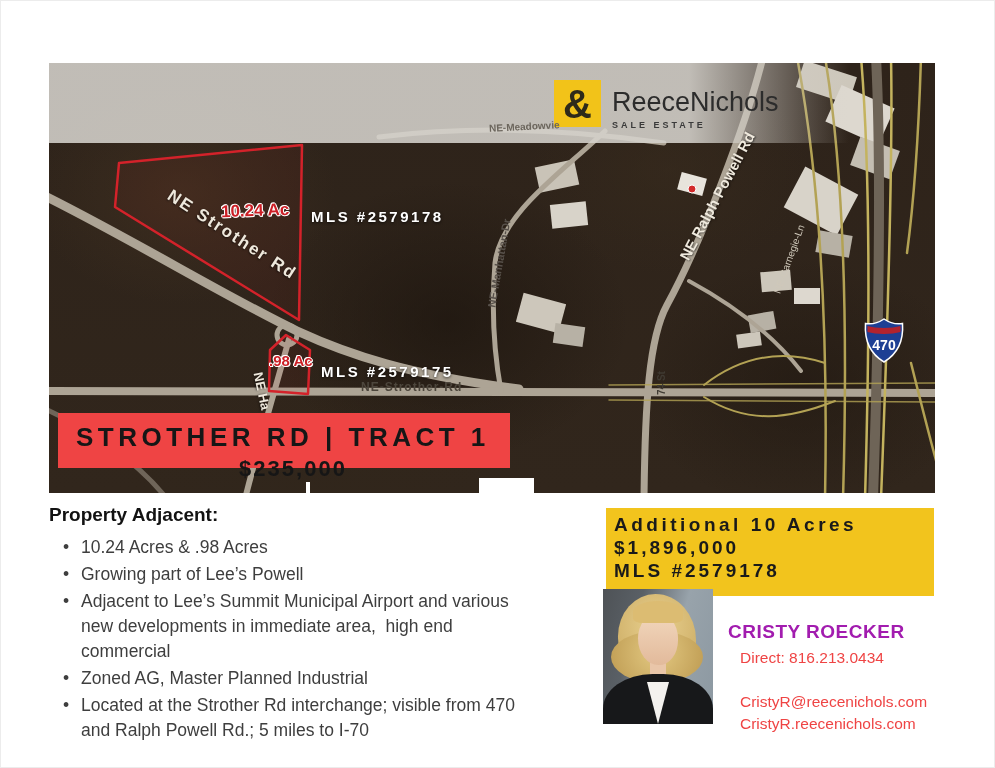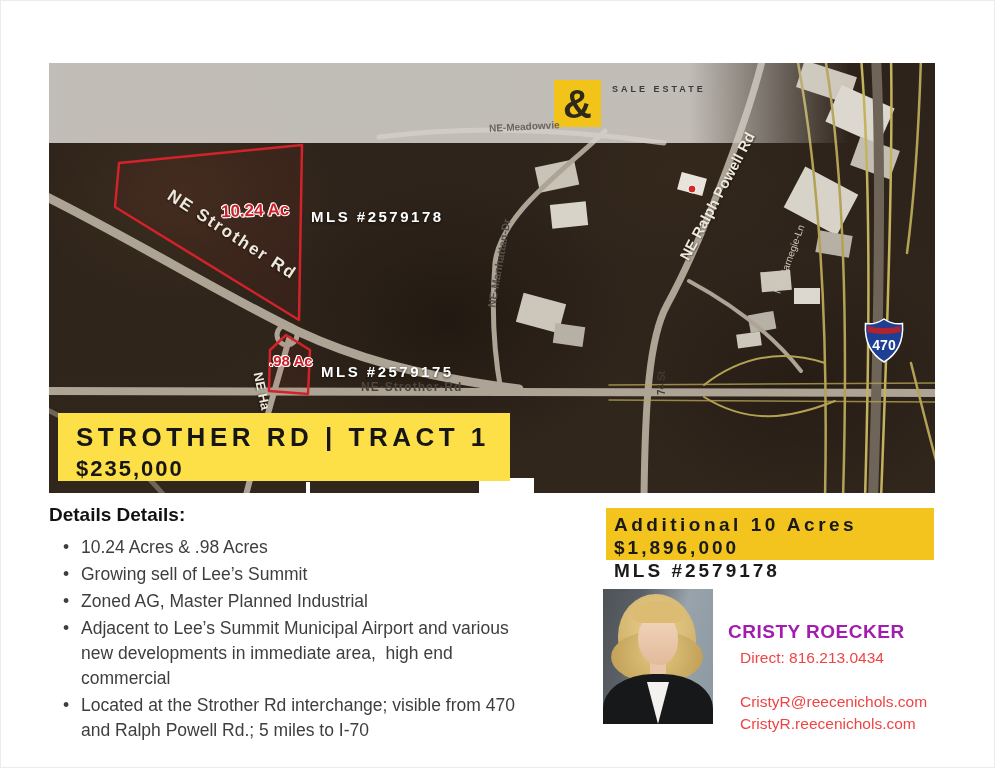--- a/index.html
+++ b/index.html
@@ -42,36 +42,36 @@
   .acres{
     font-weight:800;color:#cc1f26;
     text-shadow:-1px 0 0 #fff,1px 0 0 #fff,0 -1px 0 #fff,0 1px 0 #fff,1px 1px 0 #fff,-1px -1px 0 #fff;
   }
   .road-light{color:#efe9dd;font-weight:700;text-shadow:0 1px 2px rgba(0,0,0,.65);}
   .road-dark{color:#4d463c;font-weight:700;}
   .rot{transform-origin:center center;}
   .notch{position:absolute;background:#ffffff;}
   
   .banner{
-    position:absolute;left:57px;top:412px;width:452px;height:68px;background:#fde047;
+    position:absolute;left:57px;top:412px;width:452px;height:55px;background:#ef4444;
     padding:9px 0 0 18px;box-sizing:border-box;color:#161616;
   }
   .banner-title{font-size:26px;font-weight:800;letter-spacing:4.5px;white-space:nowrap;}
-  .banner-price{font-size:22px;font-weight:800;letter-spacing:2px;margin-top:3px;}
+  .banner-price{font-size:22px;font-weight:800;letter-spacing:2px;margin-top:3px;text-align:center;}
   
   .details-heading{position:absolute;left:48px;top:503px;font-size:19px;font-weight:800;color:#121212;}
   .details-list{
     position:absolute;left:60px;top:534px;width:560px;margin:0;padding:0;list-style:none;
     font-size:17.5px;line-height:25px;color:#3e3e3e;
   }
   .details-list li{position:relative;padding-left:20px;margin-bottom:2px;white-space:pre-wrap;}
   .details-list li::before{content:"\2022";position:absolute;left:2px;top:0;color:#3e3e3e;}
   
   .additional{
-    position:absolute;left:605px;top:507px;width:328px;height:52px;background:#F2C41D;
+    position:absolute;left:605px;top:507px;width:328px;height:88px;background:#F2C41D;
     padding:5px 0 0 8px;box-sizing:border-box;color:#1a1a1a;
     font-weight:800;font-size:19px;line-height:23px;
   }
   .additional .a1{letter-spacing:3.5px;white-space:nowrap;}
   .additional .a2{letter-spacing:3px;white-space:nowrap;}
   .additional .a3{letter-spacing:3px;white-space:nowrap;}
   
   .photo{position:absolute;left:602px;top:588px;width:110px;height:135px;overflow:hidden;
     background:linear-gradient(105deg,#4e5256 0%,#5a6066 28%,#98a3ab 60%,#8c98a1 100%);}
   .hair{position:absolute;left:15px;top:5px;width:78px;height:88px;
@@ -156,20 +156,21 @@
         <text x="20" y="32" text-anchor="middle" font-family="Liberation Sans, sans-serif" font-size="14" font-weight="700" fill="#ffffff">470</text>
       </g>
     </svg>
 
     <div class="forsale-strip"></div>
 
 
     <div class="logo">
       <div class="logo-mark">&amp;</div>
       <div class="logo-text">
+        <div class="logo-name">ReeceNichols</div>
         <div class="logo-tag">SALE ESTATE</div>
       </div>
     </div>
 
     <div class="map-label acres" style="left:172px;top:138px;font-size:17px;transform:rotate(-2deg);">10.24 Ac</div>
     <div class="map-label mls" style="left:262px;top:145px;">MLS #2579178</div>
     <div class="map-label acres" style="left:220px;top:289px;font-size:15px;">.98 Ac</div>
     <div class="map-label mls" style="left:272px;top:290px;margin-top:10px;">MLS #2579175</div>
 
     <div class="map-label road-light rot" style="left:108px;top:162px;font-size:17px;letter-spacing:2px;transform:rotate(33deg);">NE Strother Rd</div>
@@ -183,28 +184,28 @@
 
     <div class="notch" style="left:430px;top:415px;width:55px;height:15px;"></div>
     <div class="notch" style="left:257px;top:419px;width:4px;height:11px;"></div>
   </div>
 
   <div class="banner">
     <div class="banner-title">STROTHER RD | TRACT 1</div>
     <div class="banner-price">$235,000</div>
   </div>
 
-  <div class="details-heading">Details Details:</div>
+  <div class="details-heading">Property Adjacent:</div>
   <ul class="details-list">
     <li>10.24 Acres &amp; .98 Acres</li>
-    <li>Growing sell of Lee’s Summit</li>
-    <li>Zoned AG, Master Planned Industrial</li>
+    <li>Growing part of Lee’s Powell</li>
     <li>Adjacent to Lee’s Summit Municipal Airport and various
 new developments in immediate area,  high end
 commercial</li>
+    <li>Zoned AG, Master Planned Industrial</li>
     <li>Located at the Strother Rd interchange; visible from 470
 and Ralph Powell Rd.; 5 miles to I-70</li>
   </ul>
 
   <div class="additional">
     <div class="a1">Additional 10 Acres</div>
     <div class="a2">$1,896,000</div>
     <div class="a3">MLS #2579178</div>
   </div>
 

